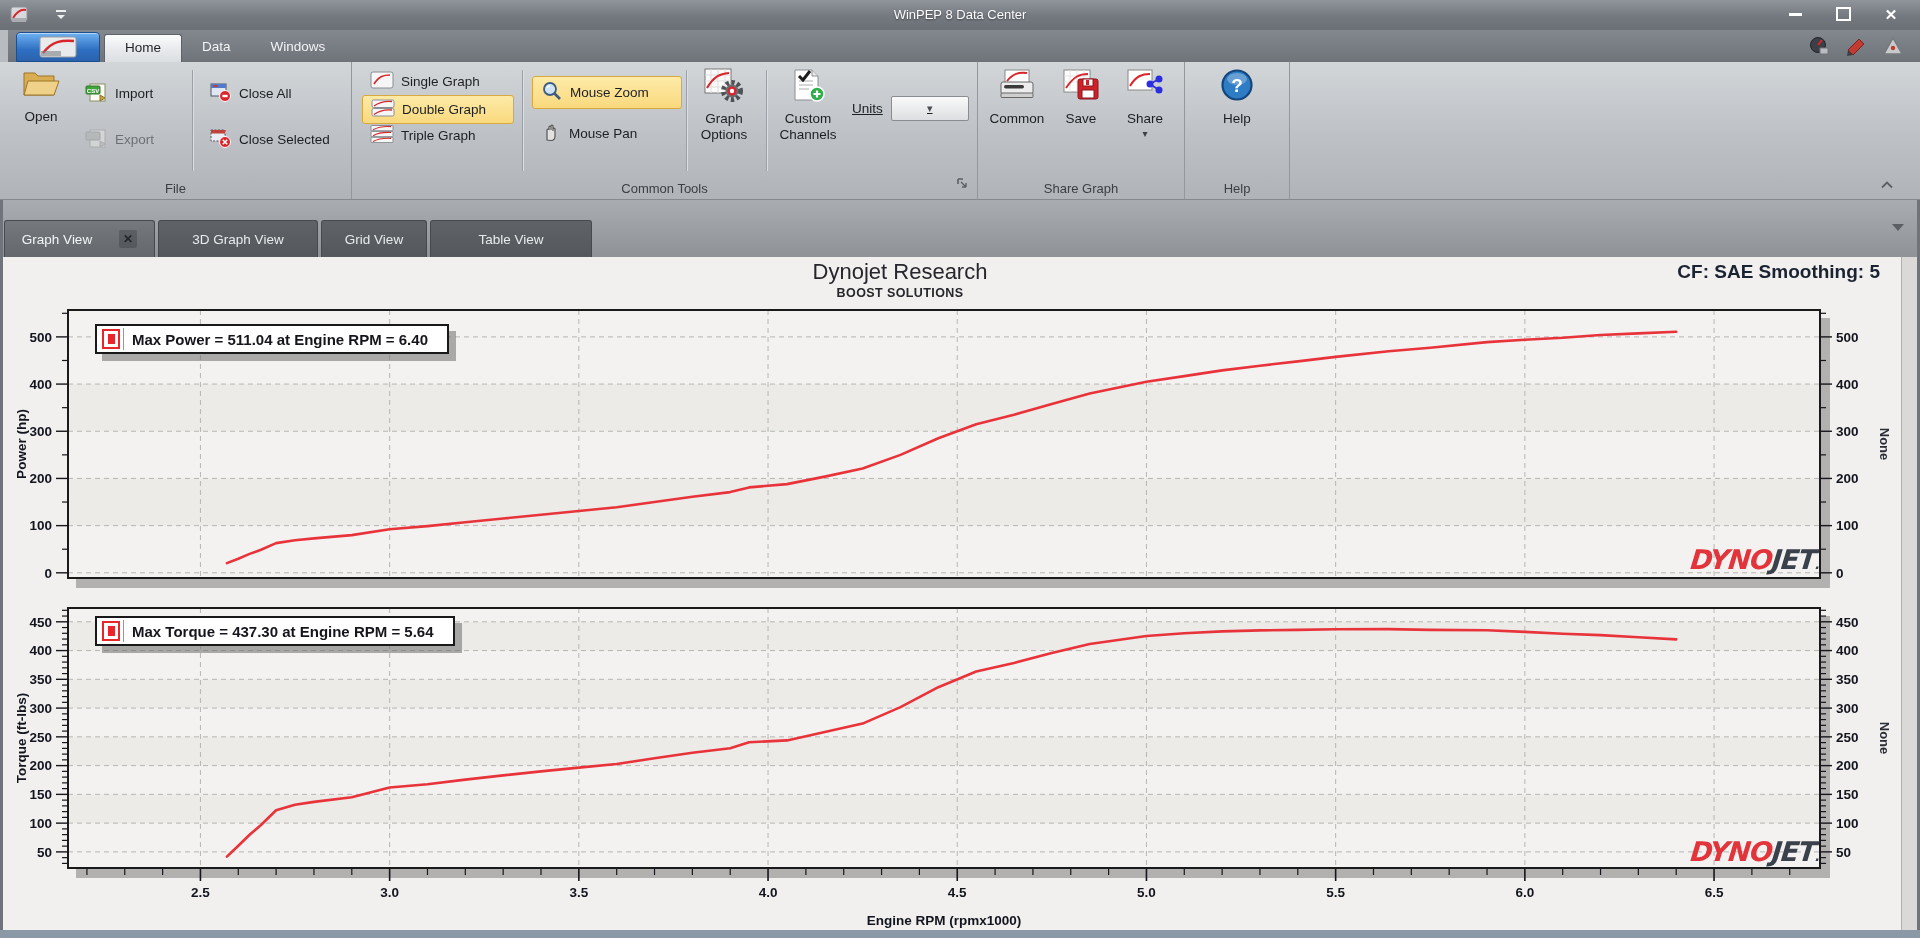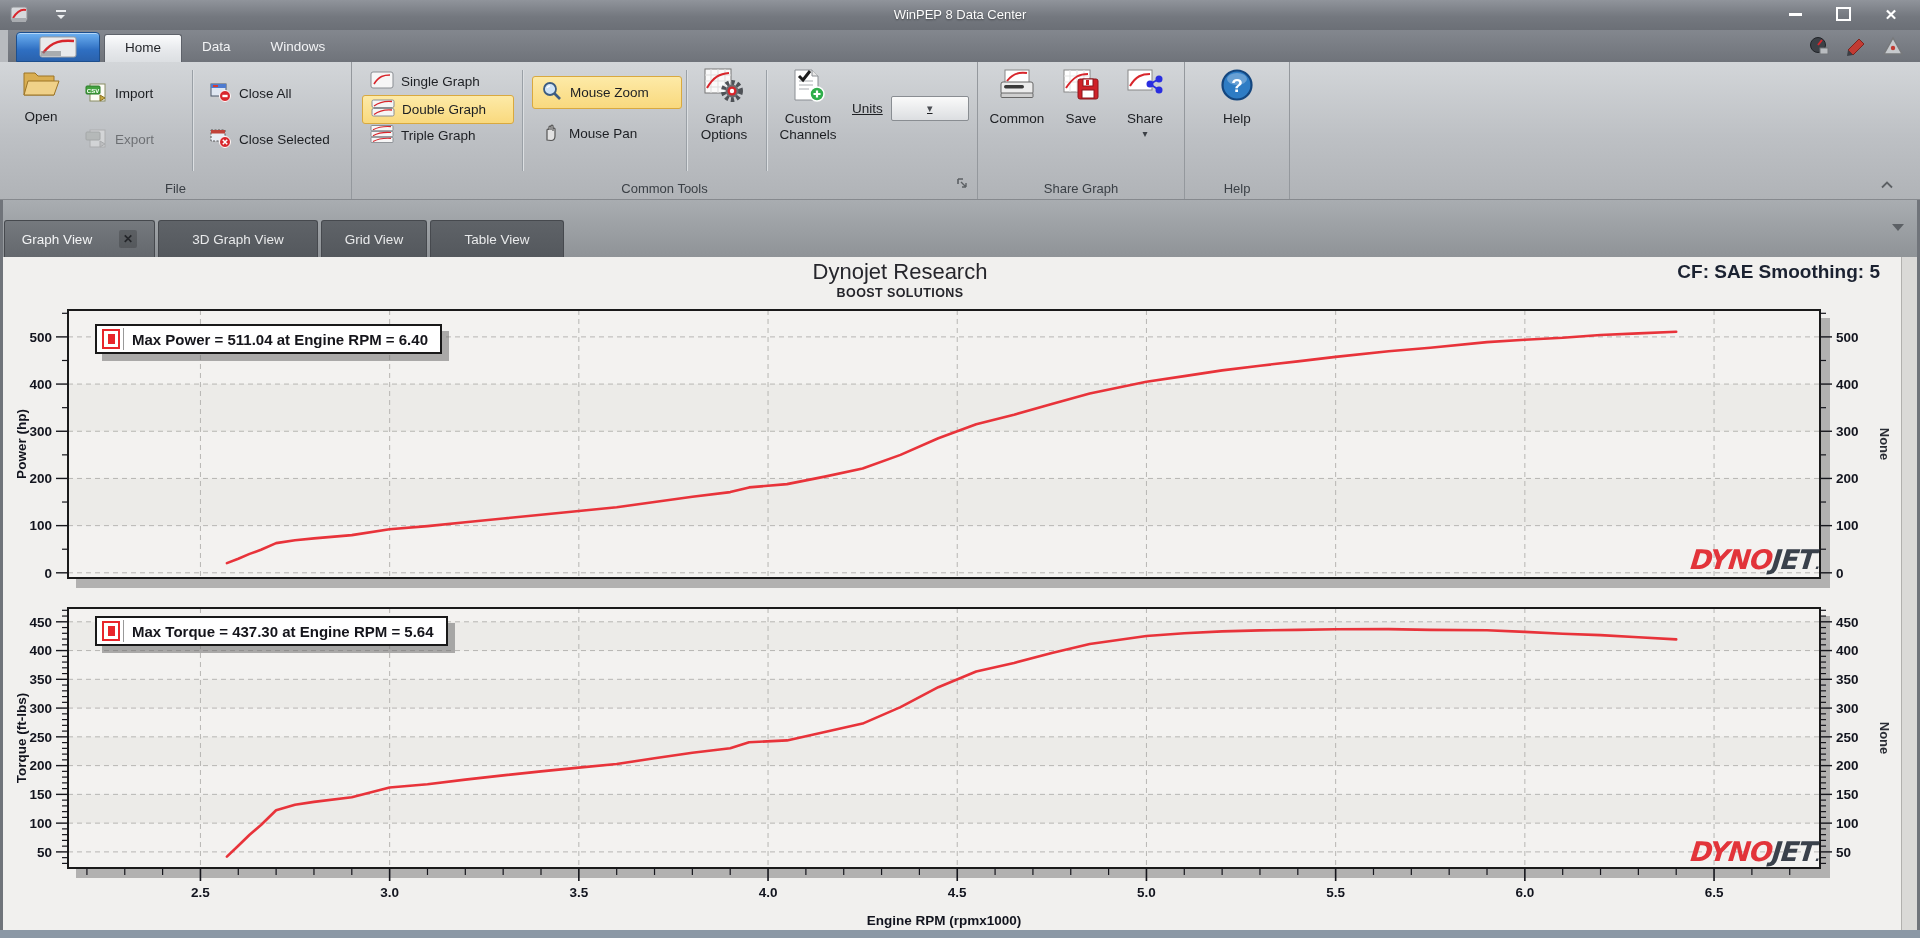--- a/index.html
+++ b/index.html
@@ -69,21 +69,21 @@
     font-size:22px;color:#26262c;}
   .hdr-sub{position:absolute;left:0;right:120px;top:286px;text-align:center;
     font-size:12.5px;font-weight:700;letter-spacing:.4px;color:#26262c;}
   .hdr-cf{position:absolute;right:40px;top:261px;font-size:19px;font-weight:600;color:#1b2231;}
   svg.chart{position:absolute;left:0;}
   svg text{font-family:"Liberation Sans",sans-serif;}
   .tick-label{font-size:13.5px;font-weight:700;fill:#12141e;}
   .axis-title{font-size:13.5px;font-weight:700;fill:#12141e;}
   .none-label{font-size:13px;font-weight:600;fill:#2a2d35;}
   .legend{position:absolute;display:inline-flex;align-items:center;background:#fff;
-    border:2px solid #191919;padding:2px 12px 2px 2px;gap:8px;
+    border:2px solid #191919;padding:2px 19px 2px 2px;gap:8px;
     box-shadow:7px 7px 0 rgba(110,110,110,0.55);font-size:15px;font-weight:600;color:#15151b;}
   .sw-outer{width:24px;height:22px;border-right:1px solid #999;display:flex;
     align-items:center;justify-content:center;}
   .sw-mid{width:14px;height:16px;border:2px solid #e8252b;display:flex;
     align-items:center;justify-content:center;background:#fff;}
   .sw-in{width:7px;height:10px;background:#e8252b;}
   .wm{position:absolute;width:160px;text-align:right;font-style:italic;font-weight:900;
     font-size:27px;letter-spacing:-1px;transform:skewX(-6deg);
     font-family:"DejaVu Sans",sans-serif;}
   .wm .d{color:#e2343a}.wm .j{color:#3a414b}.wm .dot{color:#3a414b;font-size:13px;}
@@ -389,21 +389,21 @@
       <div class="vtab active" style="width:151px;">
         <span>Graph View</span>
         <span class="vclose">✕</span>
       </div>
       <div class="vtab" style="width:160px;">
         <span>3D Graph View</span>
       </div>
       <div class="vtab" style="width:106px;">
         <span>Grid View</span>
       </div>
-      <div class="vtab" style="width:134px;">
+      <div class="vtab" style="width:162px;">
         <span>Table View</span>
       </div>
     </div>
     <span class="tab-overflow"></span>
   </div>
 
   <div class="content"></div>
 
   <div class="hdr-title">Dynojet Research</div>
   <div class="hdr-sub">BOOST SOLUTIONS</div>

